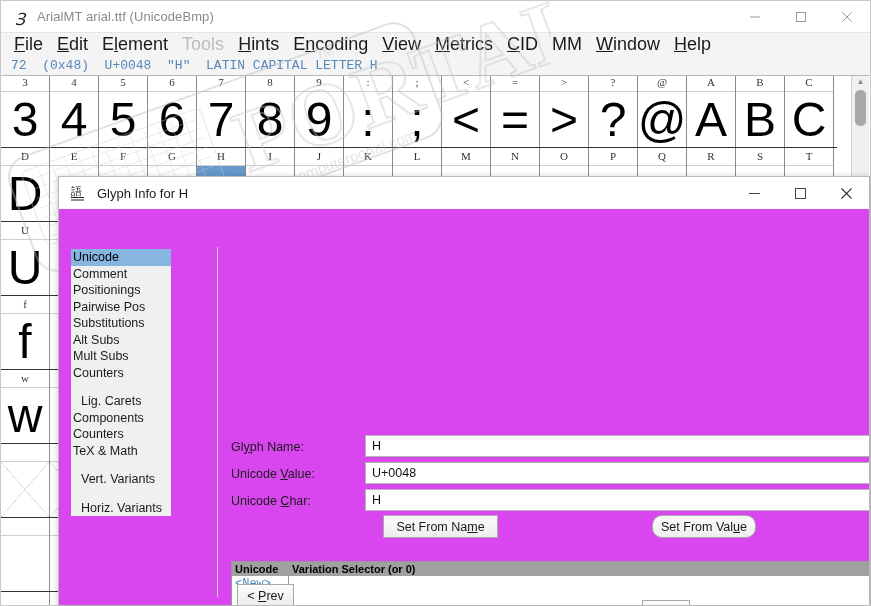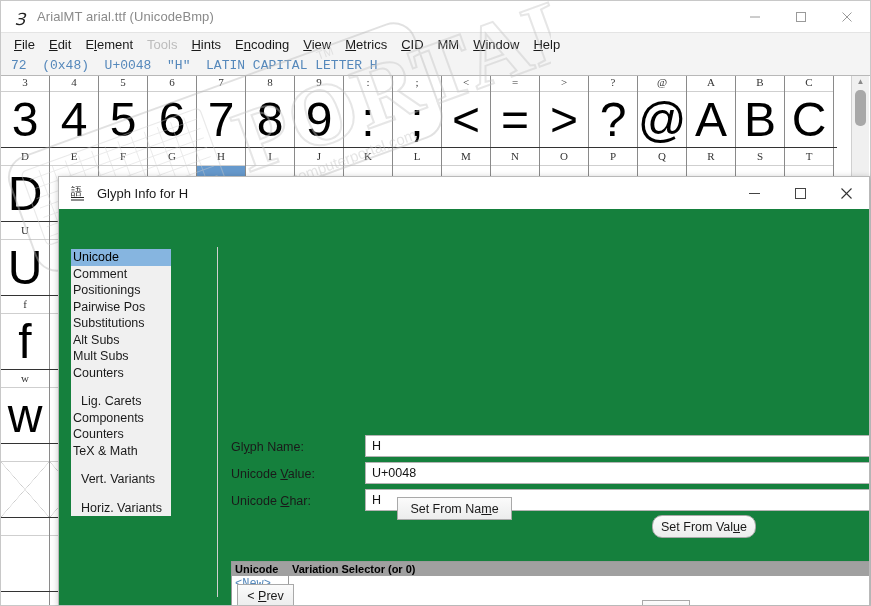--- a/index.html
+++ b/index.html
@@ -71,21 +71,21 @@
     background: #f4f4f4;
     border-top: 1px solid #e4e4e4;
     display: flex;
     align-items: center;
     padding-left: 6px;
     position: relative;
     z-index: 3;
   }
   #menubar .menu-item {
     padding: 2px 7px;
-    font-size: 13px;
+    font-size: 18px;
     color: #1a1a1a;
     white-space: nowrap;
   }
   #menubar .menu-item.disabled { color: #bcbcbc; }
   #menubar .menu-item u { text-decoration: underline; }
 
   
   #statusline {
     height: 19px;
     background: #f4f4f4;
@@ -226,21 +226,21 @@
     display: flex; height: 32px;
   }
   #dlg-titlebar .dlg-win-btn {
     width: 46px; height: 32px;
     display: flex; align-items: center; justify-content: center;
     color: #555;
   }
   #dlg-body {
     position: relative;
     height: 397px;
-    background: #15803d;
+    background: #d946ef;
   }
 
   
   #dlg-sidebar {
     position: absolute;
     left: 12px; top: 40px;
     width: 100px;
     background: #f0f0f0;
   }
   #dlg-sidebar .side-item {
@@ -1035,21 +1035,21 @@
     <div class="form-label" style="left:172px; top:258px;">
       <span>Unicode <u>V</u>alue:</span>
     </div>
     <input class="text-input" style="left: 306px; top: 253px; width: 547px;" type="text" value="U+0048">
 
     <div class="form-label" style="left:172px; top:285px;">
       <span>Unicode <u>C</u>har:</span>
     </div>
     <input class="text-input" style="left: 306px; top: 280px; width: 547px;" type="text" value="H">
 
-    <div class="btn" style="left:324px; top:288px; width:115px;margin-left:14px;">
+    <div class="btn" style="left:324px; top:306px; width:115px;">
       <span>Set From Na<u>m</u>e</span>
     </div>
     <div class="btn" style="left:593px; top:306px; width:104px;border-radius:10px;">
       <span>Set From Val<u>u</u>e</span>
     </div>
 
 
     <div id="alt-table">
       <div class="thead">
         <div class="th-unicode">Unicode</div>

